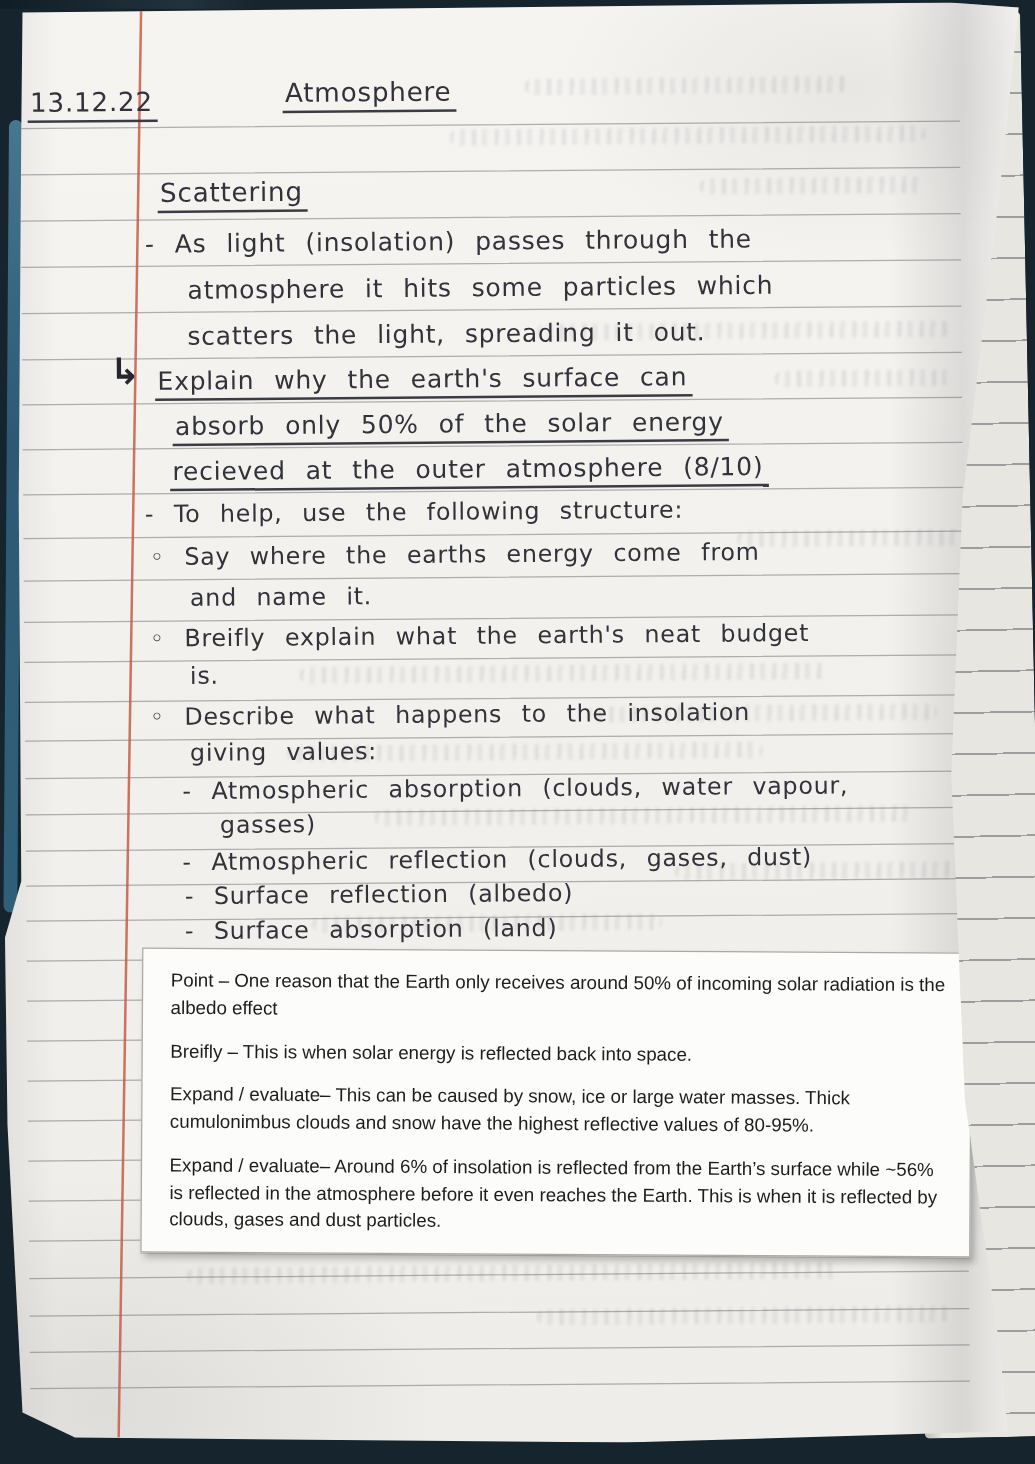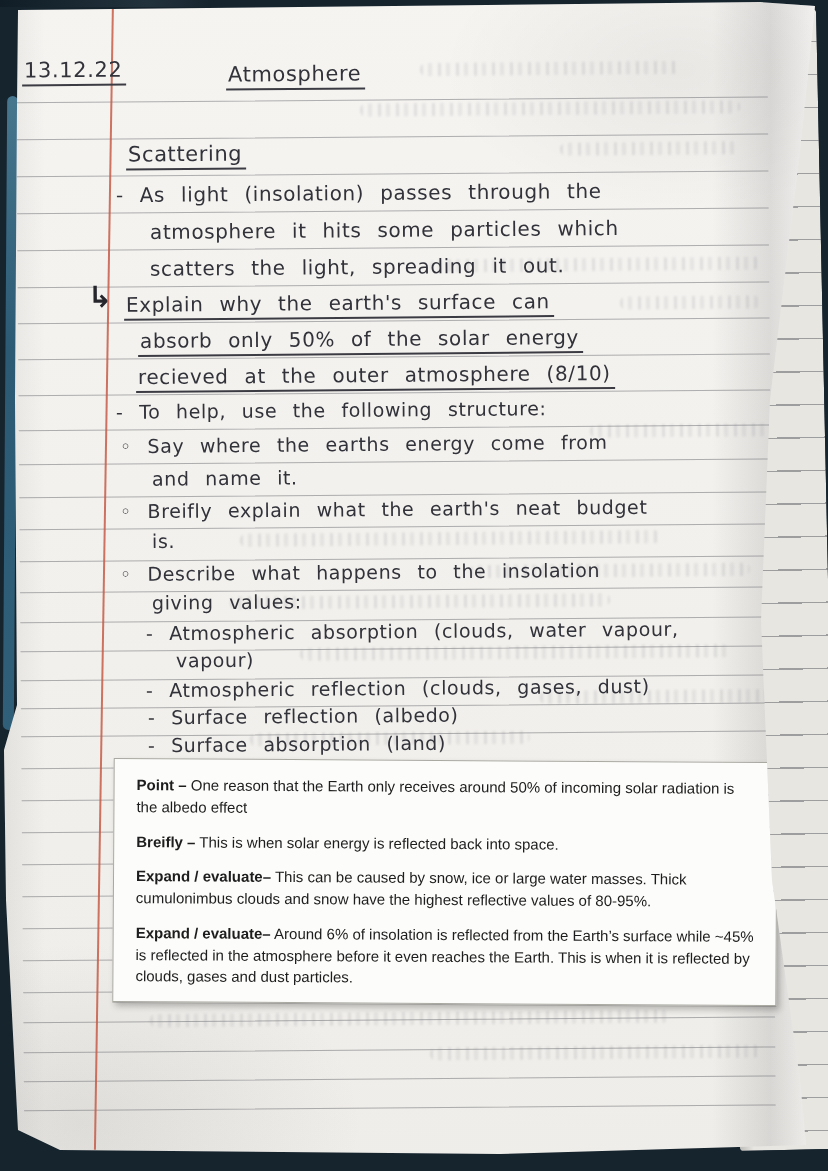--- a/index.html
+++ b/index.html
@@ -89,21 +89,21 @@
     border:1px solid #a9a8a1;
     box-shadow:3px 4px 6px rgba(30,30,30,.28), 0 1px 0 rgba(0,0,0,.15);
     transform:rotate(.35deg);
   }
   .slip p{
     margin:0 0 13px 0;
     font-size:15px;line-height:1.45;color:#1d1d1d;
     font-family:"Liberation Sans", sans-serif;
   }
   .slip p:last-child{margin-bottom:2px;}
-  .slip .lbl{font-weight:bold;}
+  .slip .lbl{font-weight:normal;}
 </style>
 </head>
 <body>
 
 <div class="stage">
 
   <div class="underpage"></div>
   <div class="cover-strip"></div>
   <div class="cover-corner"></div>
 
@@ -154,47 +154,47 @@
     <div class="ghost" style="left:590px;top:424px;width:180px"></div>
     <div class="ghost" style="left:240px;top:532px;width:420px"></div>
     <div class="ghost" style="left:470px;top:564px;width:280px"></div>
     <div class="ghost" style="left:230px;top:595px;width:380px"></div>
     <div class="ghost" style="left:300px;top:646px;width:430px"></div>
     <div class="ghost" style="left:540px;top:690px;width:240px"></div>
     <div class="ghost" style="left:250px;top:732px;width:280px"></div>
     <div class="ghost" style="left:150px;top:1012px;width:520px"></div>
     <div class="ghost" style="left:430px;top:1046px;width:330px"></div>
 
-    <div class="hw heading" style="left:22px;top:58px"><span class="u">13.12.22</span></div>
+    <div class="hw heading" style="left:22px;top:70px"><span class="u">13.12.22</span></div>
     <div class="hw heading" style="left:226px;top:62px"><span class="u">Atmosphere</span></div>
 
     <div class="hw heading" style="left:126px;top:142px"><span class="u">Scattering</span></div>
     <div class="hw" style="left:116px;top:181px">- As light (insolation) passes through the</div>
     <div class="hw" style="left:150px;top:218px">atmosphere it hits some particles which</div>
     <div class="hw" style="left:150px;top:255px">scatters the light, spreading it out.</div>
 
     <div class="hw arrow" style="left:88px;top:280px">↳</div>
     <div class="hw" style="left:124px;top:291px"><span class="u">Explain why the earth's surface can</span></div>
     <div class="hw" style="left:138px;top:327px"><span class="u">absorb only 50% of the solar energy</span></div>
     <div class="hw" style="left:136px;top:363px"><span class="u">recieved at the outer atmosphere (8/10)</span></div>
 
     <div class="hw small" style="left:116px;top:399px">- To help, use the following structure:</div>
     <div class="hw small" style="left:120px;top:433px">◦ Say where the earths energy come from</div>
     <div class="hw small" style="left:152px;top:467px">and name it.</div>
     <div class="hw small" style="left:120px;top:498px">◦ Breifly explain what the earth's neat budget</div>
     <div class="hw small" style="left:152px;top:530px">is.</div>
     <div class="hw small" style="left:120px;top:561px">◦ Describe what happens to the insolation</div>
     <div class="hw small" style="left:152px;top:591px">giving values:</div>
     <div class="hw small" style="left:146px;top:620px">- Atmospheric absorption (clouds, water vapour,</div>
-    <div class="hw small" style="left:176px;top:649px">vapour)</div>
+    <div class="hw small" style="left:176px;top:649px">gasses)</div>
     <div class="hw small" style="left:146px;top:677px">- Atmospheric reflection (clouds, gases, dust)</div>
     <div class="hw small" style="left:148px;top:705px">- Surface reflection (albedo)</div>
     <div class="hw small" style="left:148px;top:733px">- Surface absorption (land)</div>
 
     <div class="slip">
       <p><span class="lbl">Point –</span><span> One reason that the Earth only receives around 50% of incoming solar radiation is the albedo effect</span></p>
       <p><span class="lbl">Breifly –</span><span> This is when solar energy is reflected back into space.</span></p>
       <p><span class="lbl">Expand / evaluate–</span><span>  This can be caused by snow, ice or large water masses. Thick cumulonimbus clouds and snow have the highest reflective values of 80-95%.</span></p>
-      <p><span class="lbl">Expand / evaluate–</span><span>  Around 6% of insolation is reflected from the Earth’s surface while ~45% is reflected in the atmosphere before it even reaches the Earth. This is when it is reflected by clouds, gases and dust particles.</span></p>
+      <p><span class="lbl">Expand / evaluate–</span><span>  Around 6% of insolation is reflected from the Earth’s surface while ~56% is reflected in the atmosphere before it even reaches the Earth. This is when it is reflected by clouds, gases and dust particles.</span></p>
     </div>
 
   </div>
 </div>
 
 </body></html>

